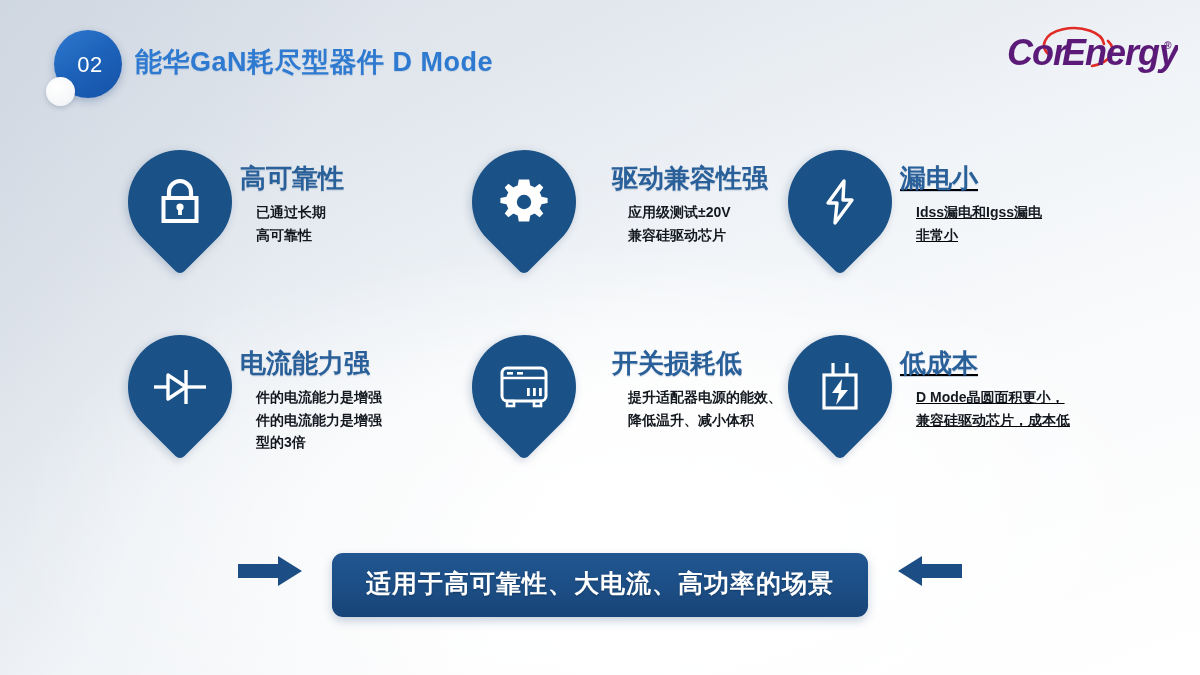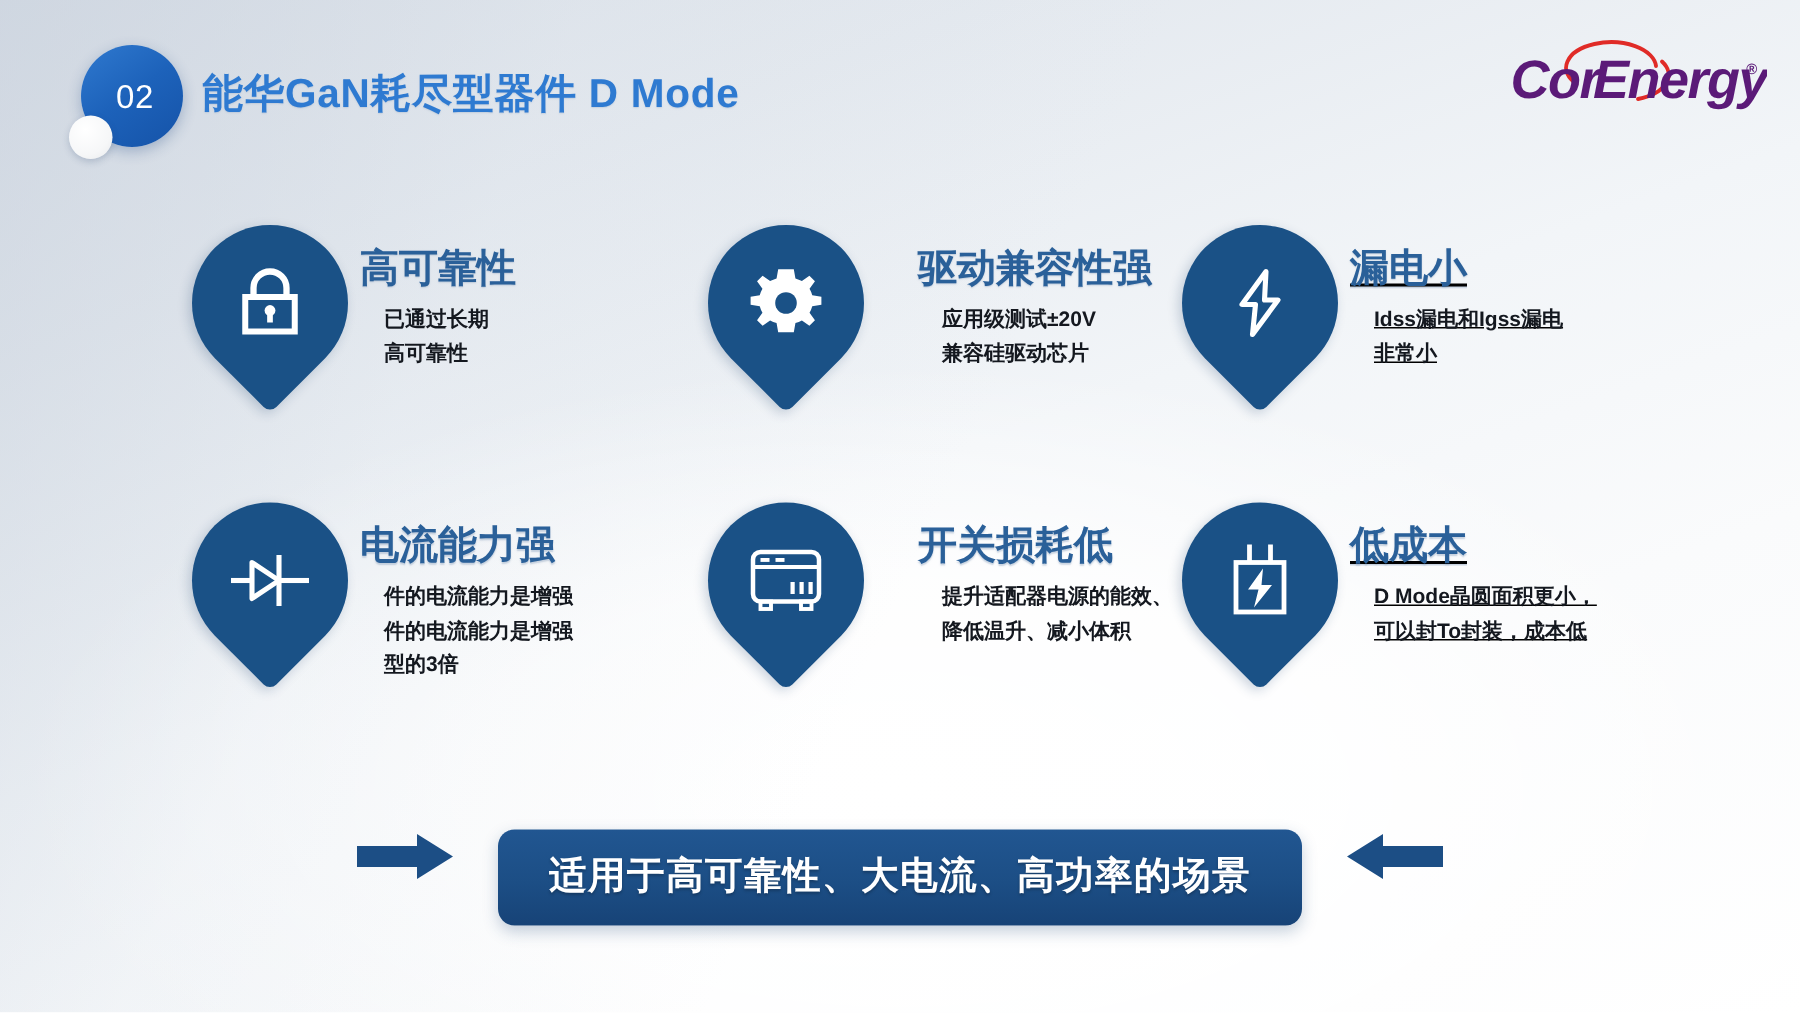--- a/index.html
+++ b/index.html
@@ -343,21 +343,21 @@
               <line x1="30" y1="3" x2="30" y2="15" stroke="#ffffff" stroke-width="3.2"></line>
               <rect x="7" y="15" width="32" height="33" fill="none" stroke="#ffffff" stroke-width="3.2"></rect>
               <path d="M25 19 L15 33 h7 L19 45 L31 30 h-7 z" fill="#ffffff"></path>
             </svg>
           </div>
         </div>
         <div class="cell-text">
           <div class="cell-head">低成本</div>
           <div class="cell-body">
             <div>D Mode晶圆面积更小，</div>
-            <div>可以封To封装，成本低</div>
+            <div>兼容硅驱动芯片，成本低</div>
           </div>
         </div>
       </div>
 
     </div>
   </div>
 
   <div class="banner-wrap">
     <div class="arrow left-a">
       <svg width="68" height="36" viewBox="0 0 68 36" xmlns="http://www.w3.org/2000/svg">

